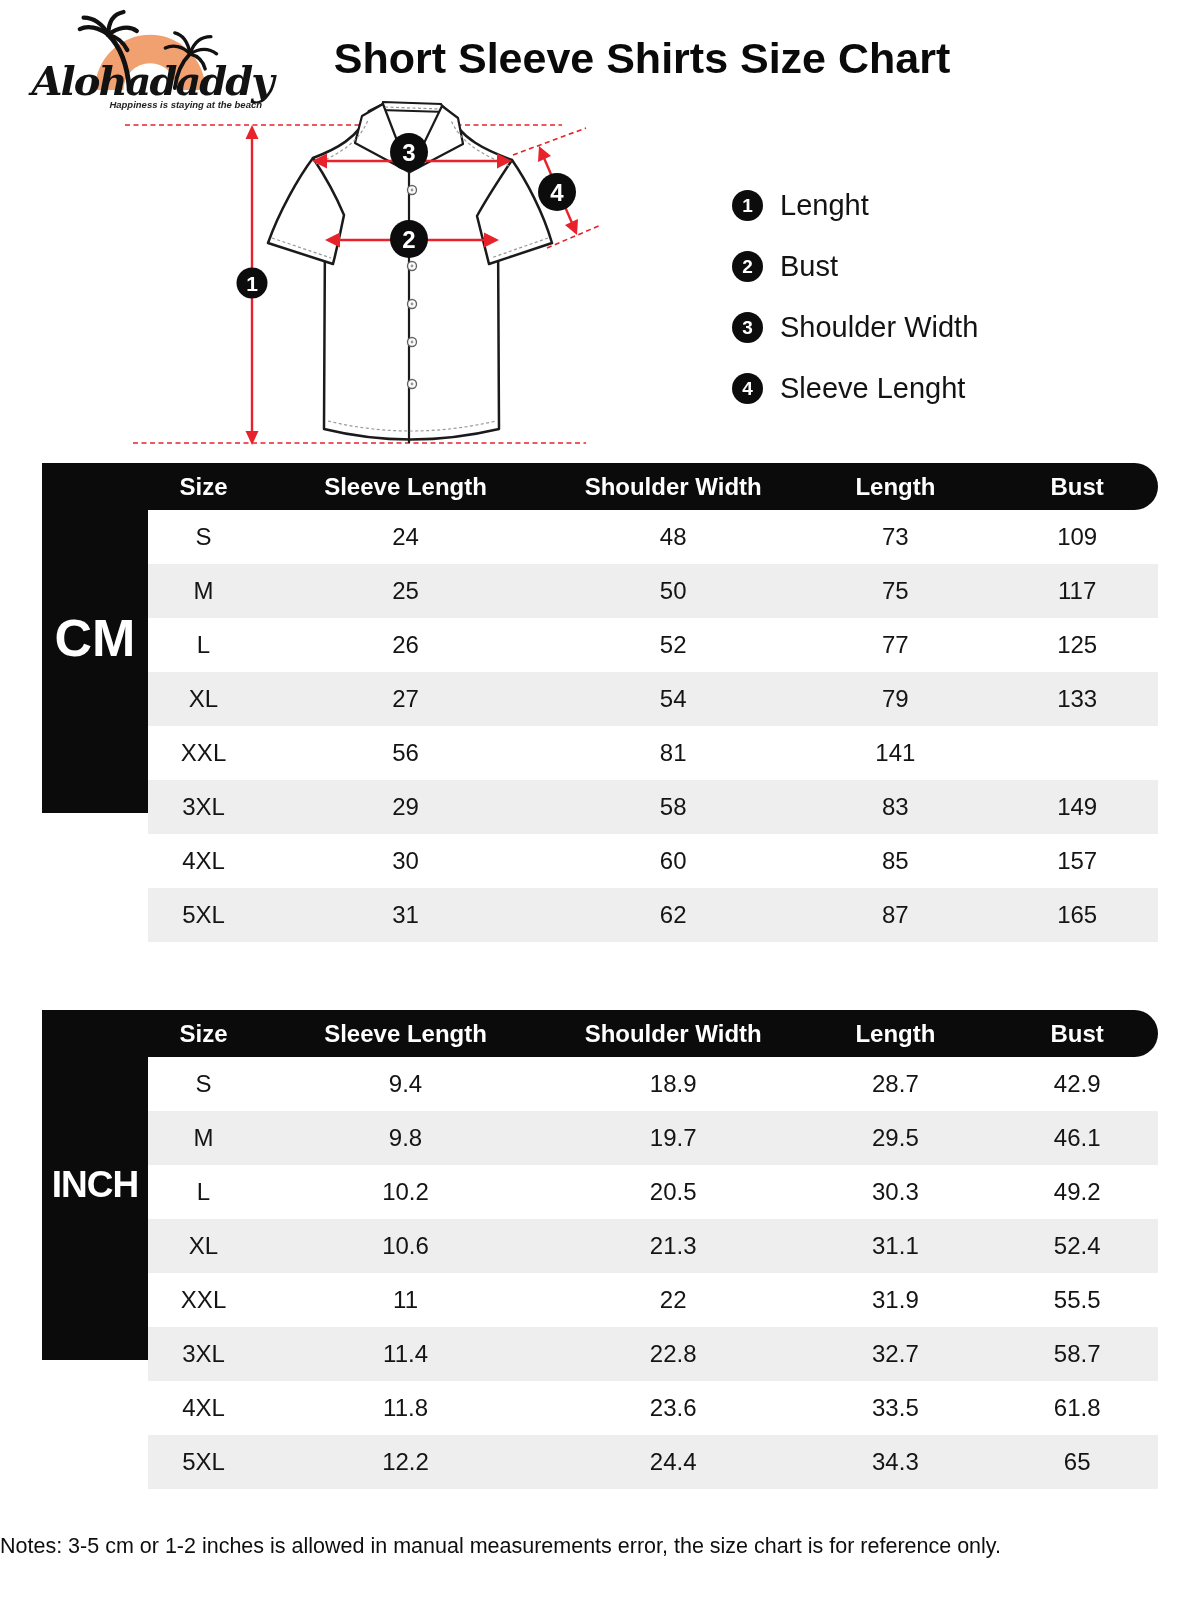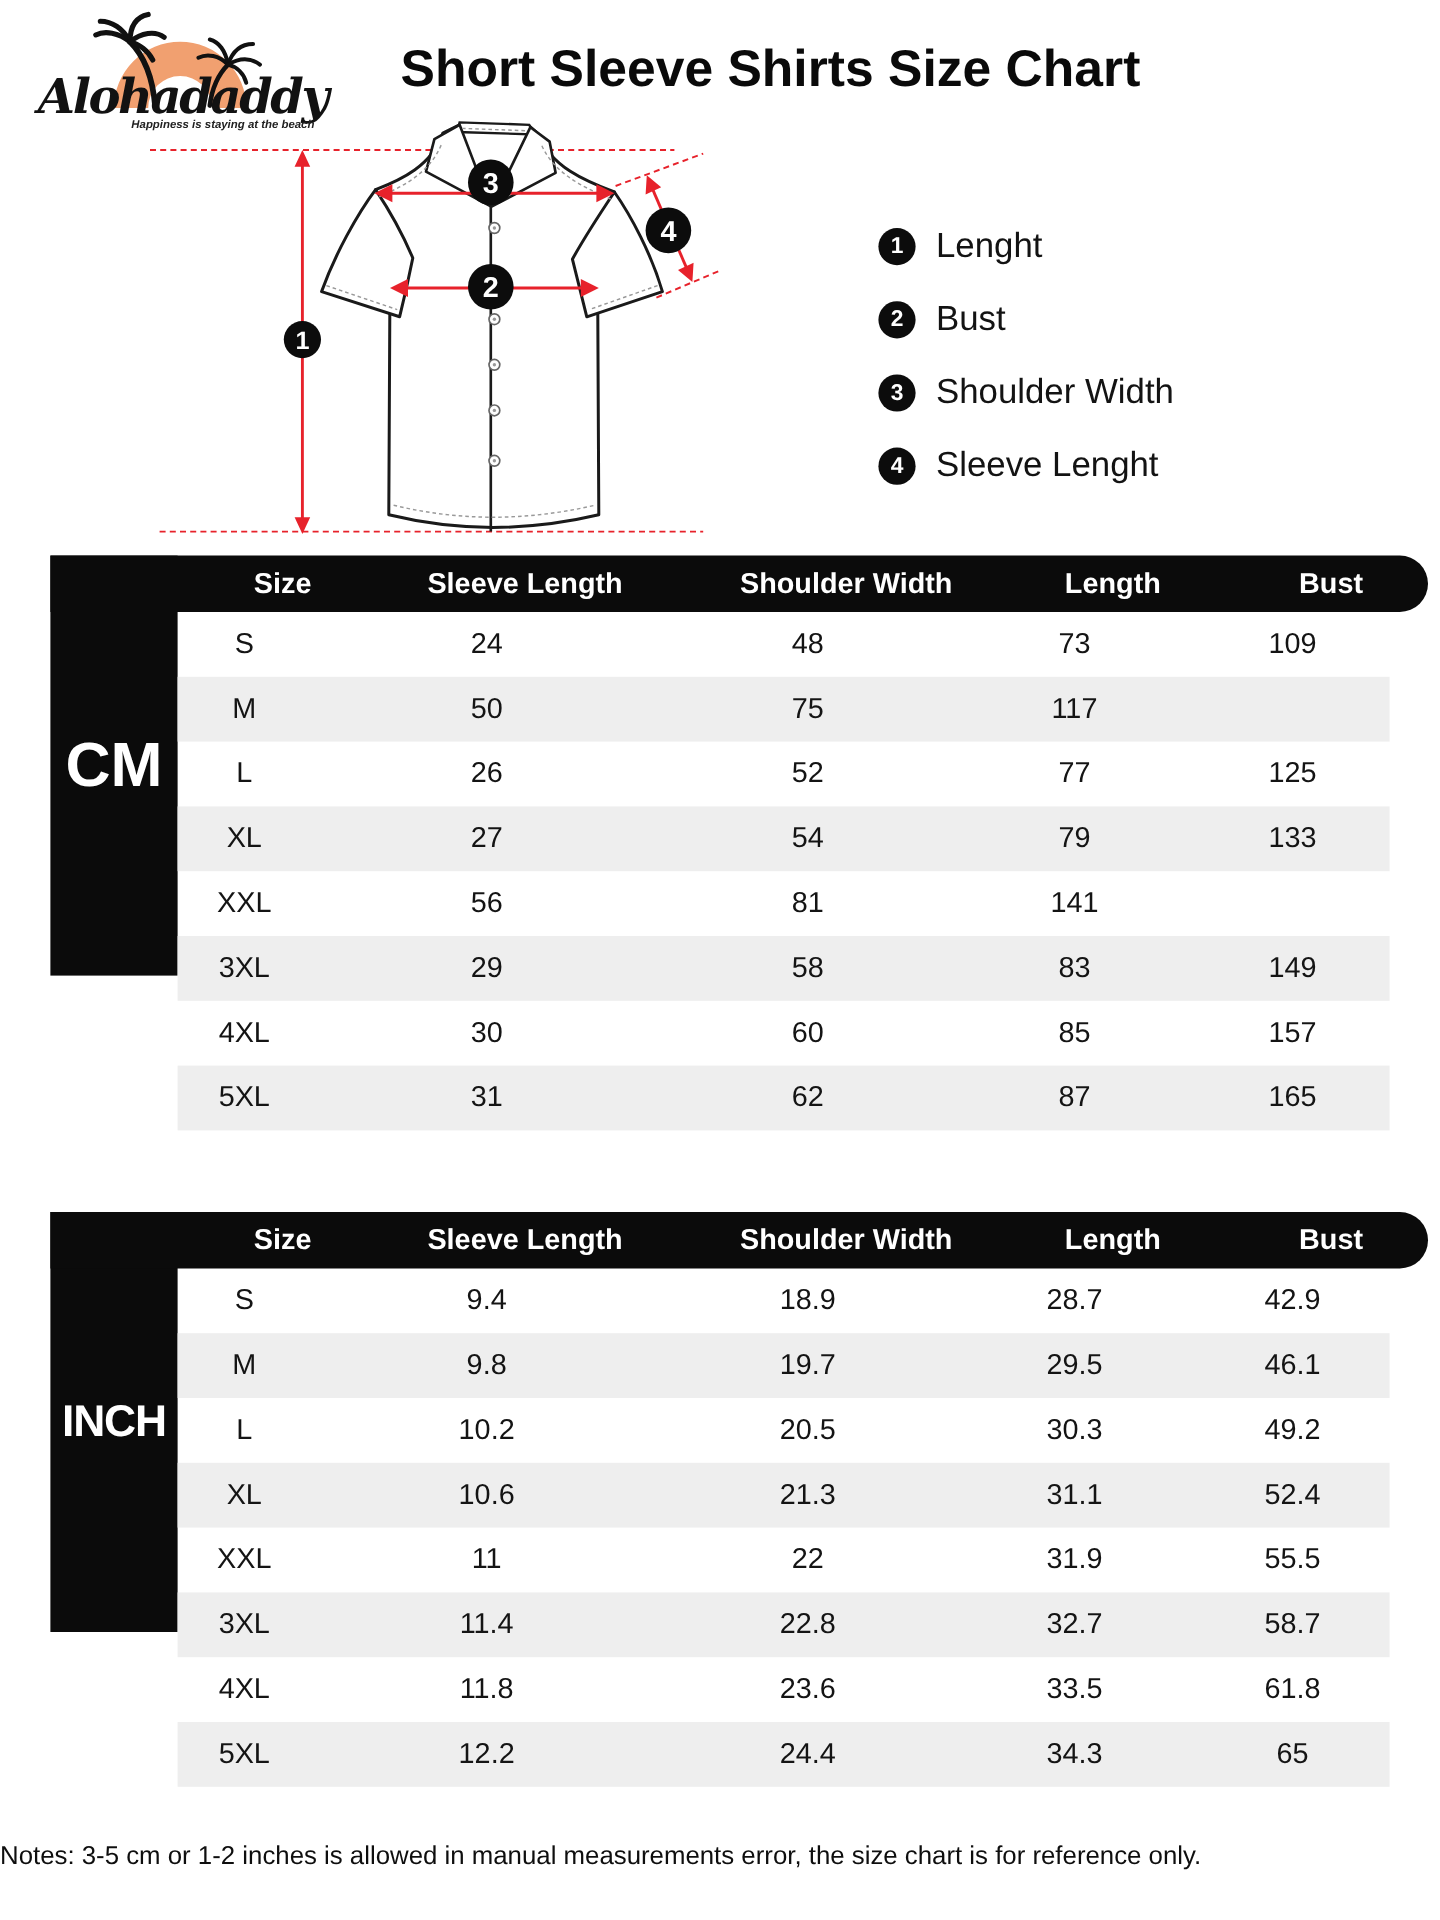--- a/index.html
+++ b/index.html
@@ -39,21 +39,21 @@
   .size-table.cm{top:463px;}
   .size-table.inch{top:1010px;}
   .unit-bar{
     position:absolute;left:0;top:0;width:106px;height:350px;background:#0b0b0b;
     display:flex;align-items:center;justify-content:center;color:#fff;font-weight:bold;
   }
   .cm .unit-label{font-size:52px;}
   .inch .unit-label{font-size:37px;letter-spacing:-1px;text-align:right;}
   .tbl-header{
     position:absolute;left:0;top:0;width:1116px;height:47px;background:#0b0b0b;
-    border-radius:0 26px 26px 0;color:#fff;font-weight:bold;font-size:24px;padding-left:32px;
+    border-radius:0 26px 26px 0;color:#fff;font-weight:bold;font-size:24px;
   }
   .cols{display:grid;grid-template-columns:11% 29% 24% 20% 16%;align-items:center;text-align:center;height:100%;}
   .tbl-header .cols{margin-left:106px;width:1010px;}
   .tbl-body{position:absolute;left:106px;top:47px;width:1010px;font-size:24px;color:#141414;}
   .tbl-body .row{height:54px;}
   .tbl-body .row:nth-child(even){background:#eeeeee;}
   
   .notes{
     position:absolute;left:0;top:1534px;width:1200px;text-align:left;
     font-size:21.5px;color:#0e0e0e;
@@ -202,20 +202,21 @@
   <div class="tbl-body">
       <div class="row cols">
         <div>S</div>
         <div>24</div>
         <div>48</div>
         <div>73</div>
         <div>109</div>
       </div>
       <div class="row cols">
         <div>M</div>
+        <div>25</div>
         <div>50</div>
         <div>75</div>
         <div>117</div>
       </div>
       <div class="row cols">
         <div>L</div>
         <div>26</div>
         <div>52</div>
         <div>77</div>
         <div>125</div>

